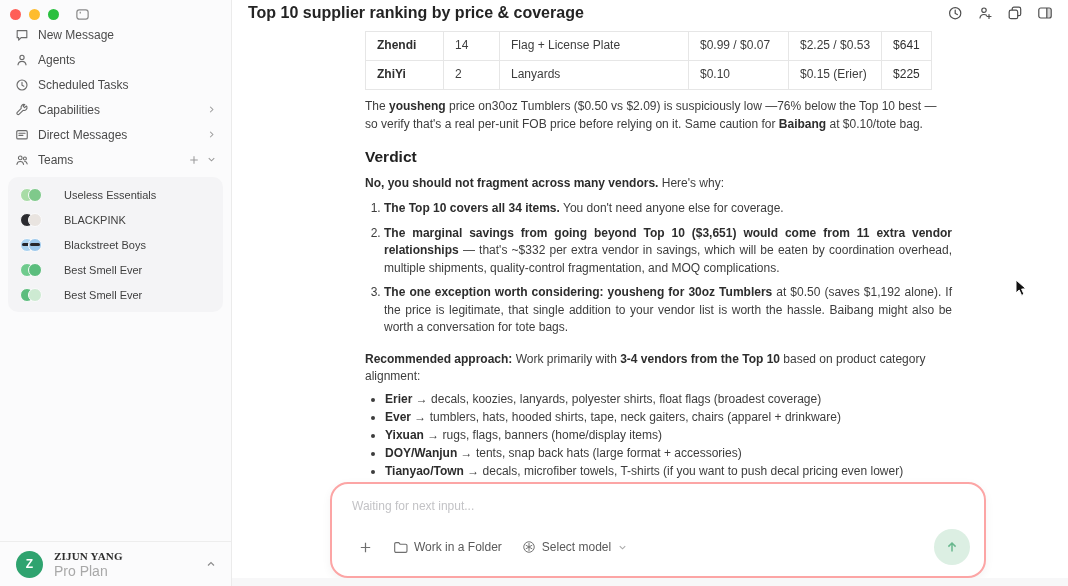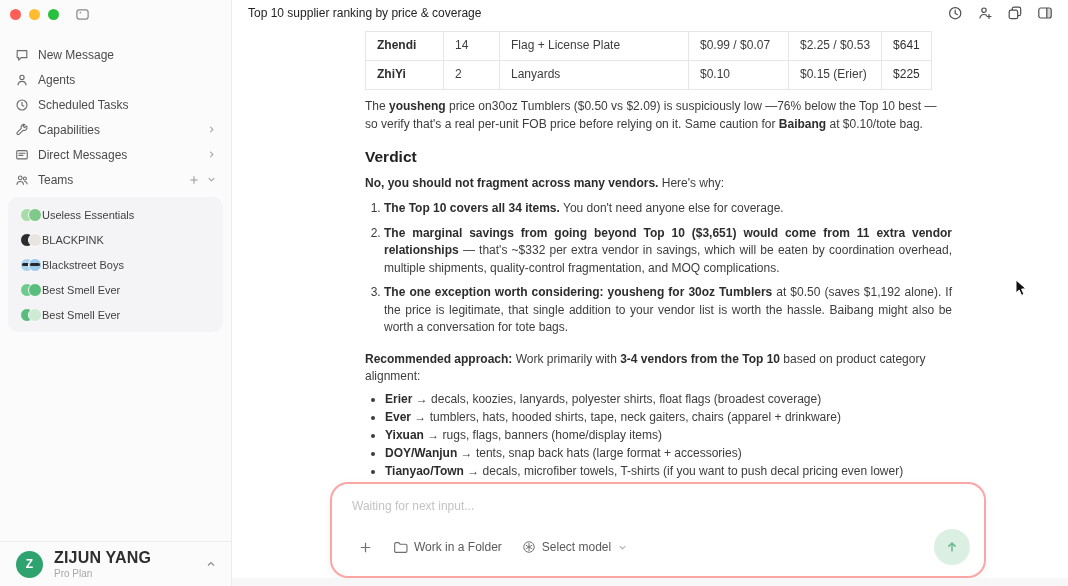--- a/index.html
+++ b/index.html
@@ -4,43 +4,43 @@
 <style>
   * { margin:0; padding:0; box-sizing:border-box; }
   html,body { width:1068px; height:586px; overflow:hidden; }
   body { font-family:"Liberation Sans","DejaVu Sans",sans-serif; background:#fff; color:#3c3c3c; position:relative; }
 
   
   .sidebar { position:absolute; left:0; top:0; width:232px; height:586px; background:#fbfbfc; border-right:1px solid #ebebeb; }
   .traffic-row { display:flex; align-items:center; gap:8px; padding:7px 0 0 10px; height:22px; }
   .traffic { width:11px; height:11px; border-radius:50%; }
   .toggle-icon { margin-left:8px; color:#8a8a8a; display:flex; }
-  .menu { margin-top:20px; }
+  .menu { margin-top:0; }
   .menu-item { height:25px; display:flex; align-items:center; gap:9px; padding:0 14px; font-size:12px; color:#4b4b4b; cursor:default; }
   .menu-item .micon { width:15px; height:15px; color:#6b6b6b; display:flex; align-items:center; justify-content:center; flex:none; }
   .menu-item .mlabel { flex:1; white-space:nowrap; }
   .menu-item .maction { color:#9a9a9a; display:flex; align-items:center; gap:6px; }
   .teams-card { margin:5px 8px 0 8px; background:#f4f4f6; border-radius:10px; padding:5px 0; }
-  .team-item { height:25px; display:flex; align-items:center; gap:0; padding:0 12px; font-size:11px; color:#3f3f3f; }
+  .team-item { height:25px; display:flex; align-items:center; gap:22px; padding:0 12px; font-size:11px; color:#3f3f3f; }
   .team-avatars { width:22px; height:14px; position:relative; flex:none; }
   .tav { position:absolute; top:0; width:14px; height:14px; border-radius:50%; border:1px solid #fbfbfc; }
   .tav.a0 { left:0; z-index:1; }
   .tav.a1 { left:8px; z-index:2; }
   .tav .band { position:absolute; left:1px; right:1px; top:4px; height:3px; background:#26262b; border-radius:2px; }
   .user-row { position:absolute; left:0; right:0; bottom:0; height:45px; border-top:1px solid #ededed; display:flex; align-items:center; padding:0 14px 0 16px; background:#fbfbfc; }
   .user-avatar { width:27px; height:27px; border-radius:50%; color:#fff; font-size:12px; font-weight:bold; display:flex; align-items:center; justify-content:center; }
   .user-meta { margin-left:11px; flex:1; }
-  .user-name { font-size:16px; font-weight:bold; color:#2e2e2e; letter-spacing:.2px; }
-  .user-plan { font-size:10px; color:#a8a8a8; margin-top:1px; }
+  .user-name { font-size:11px; font-weight:bold; color:#2e2e2e; letter-spacing:.2px;font-family:Liberation Serif, serif; }
+  .user-plan { font-size:14px; color:#a8a8a8; margin-top:1px; }
   .user-chevron { color:#8d8d8d; display:flex; }
 
   
   .main { position:absolute; left:232px; top:0; width:836px; height:586px; background:#fff; }
   .main-header { height:26px; display:flex; align-items:center; padding:0 12px 0 16px; }
-  .main-title { font-size:12px; font-weight:normal; color:#242424; flex:1; }
+  .main-title { font-size:16px; font-weight:bold; color:#242424; flex:1; }
   .header-icons { display:flex; align-items:center; gap:8px; color:#4e4e4e; }
   .hicon { width:22px; height:22px; display:flex; align-items:center; justify-content:center; border-radius:5px; }
 
   .content { position:absolute; left:133px; top:26px; width:587px; font-size:12px; line-height:17.5px; color:#3d3d3d; }
   table.sup-table { border-collapse:collapse; margin-top:5px;padding-left:12px; }
   .sup-table td { border:1px solid #e6e6e6; height:29px; padding:0 11px; font-size:12px; color:#3d3d3d; white-space:nowrap; }
   .sup-table td:nth-child(1){ width:78px; font-weight:bold; color:#2f2f2f; }
   .sup-table td:nth-child(2){ width:56px; }
   .sup-table td:nth-child(3){ width:189px; }
   .sup-table td:nth-child(4){ width:100px; }

